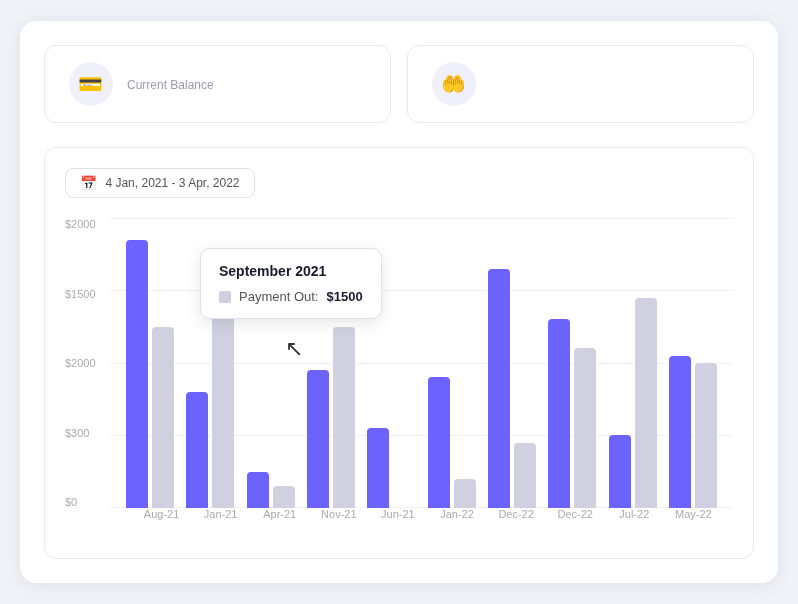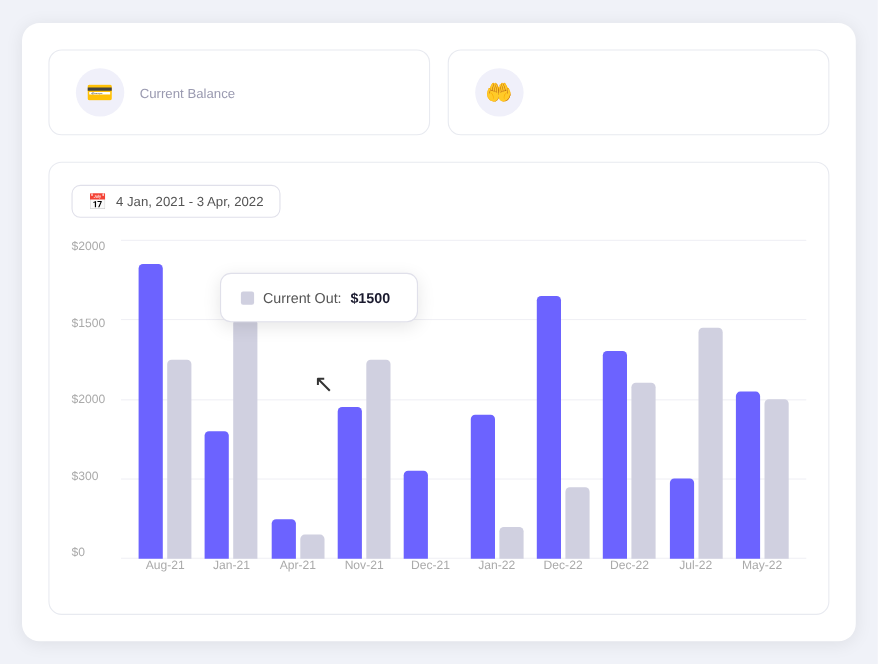--- a/index.html
+++ b/index.html
@@ -154,21 +154,21 @@
       position: relative;
     }
     .bar {
       border-radius: 4px 4px 0 0;
       width: 22px;
     }
     .bar.blue { background: #6c63ff; }
     .bar.gray { background: #d0d0e0; }
     .x-labels {
       position: absolute;
-      left: 45px;
+      left: 57px;
       right: 0;
       bottom: 0;
       height: 30px;
       display: flex;
       justify-content: space-around;
       padding: 0 10px;
       align-items: flex-start;
     }
     .x-label {
       font-size: 11px;
@@ -302,37 +302,38 @@
               <div class="bar blue" style="height: 73px;"></div>
               <div class="bar gray" style="height: 210px;"></div>
             </div>
             <div class="bar-group">
               <div class="bar blue" style="height: 152px;"></div>
               <div class="bar gray" style="height: 145px;"></div>
             </div>
           </div>
 
         <div class="tooltip">
+          <div class="tooltip-title">September 2021</div>
           <div class="tooltip-row">
             <div class="tooltip-dot"></div>
-            <span>Current Out:</span>
+            <span>Payment Out:</span>
             <span class="tooltip-value">$1500</span>
           </div>
         </div>
 
         <div class="cursor-icon">↖</div>
       </div>
 
       <div class="x-labels" id="x-labels">
 
       <div class="x-label">Aug-21</div>
           <div class="x-label">Jan-21</div>
           <div class="x-label">Apr-21</div>
           <div class="x-label">Nov-21</div>
-          <div class="x-label">Dec-21</div>
+          <div class="x-label">Jun-21</div>
           <div class="x-label">Jan-22</div>
           <div class="x-label">Dec-22</div>
           <div class="x-label">Dec-22</div>
           <div class="x-label">Jul-22</div>
           <div class="x-label">May-22</div>
         </div>
     </div>
   </div>
 </div>
 

